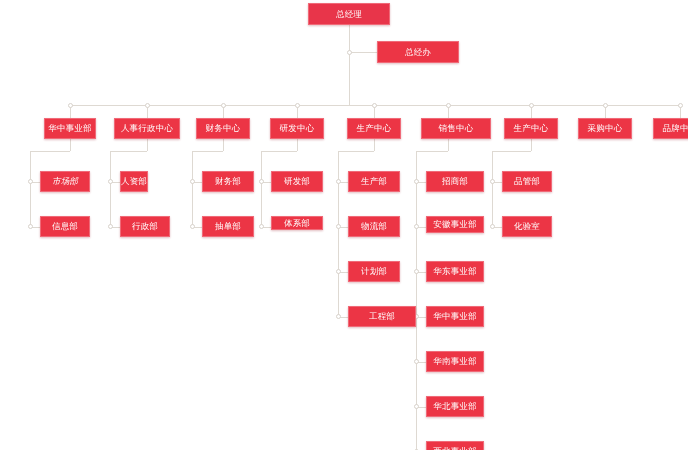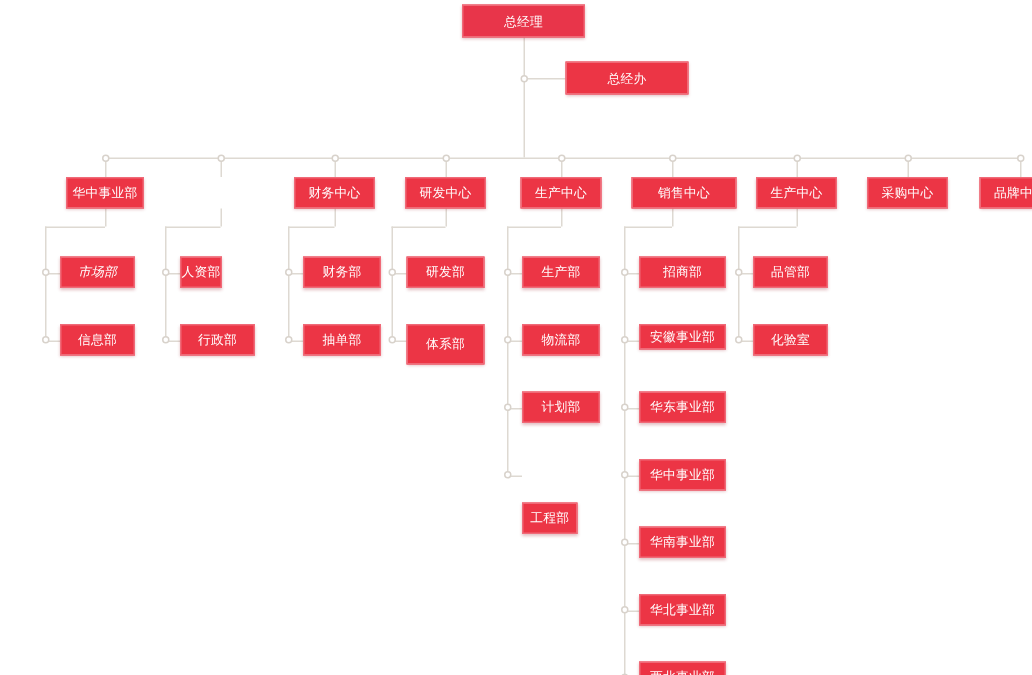--- a/index.html
+++ b/index.html
@@ -84,20 +84,23 @@
     <div class="node" style="left: 40px; top: 171px; width: 50px; height: 21px; font-style: italic;">
       <span>市场部</span>
     </div>
     <div class="line h" style="left: 30px; top: 181.5px; width: 10px;"></div>
     <div class="dot" style="left: 30px; top: 181.5px;"></div>
     <div class="node" style="left: 40px; top: 216px; width: 50px; height: 21px;">
       <span>信息部</span>
     </div>
     <div class="line h" style="left: 30px; top: 226.5px; width: 10px;"></div>
     <div class="dot" style="left: 30px; top: 226.5px;"></div>
+    <div class="node" style="left: 114px; top: 118px; width: 66px; height: 21px;">
+      <span>人事行政中心</span>
+    </div>
     <div class="line v" style="left: 147px; top: 105px; height: 13px;"></div>
     <div class="dot" style="left: 147px; top: 105px;"></div>
     <div class="line v" style="left: 147px; top: 139px; height: 12px;"></div>
     <div class="line h" style="left: 110px; top: 151px; width: 37px;"></div>
     <div class="line v" style="left: 110px; top: 151px; height: 75.5px;"></div>
     <div class="node" style="left: 120px; top: 171px; width: 28px; height: 21px;">
       <span>人资部</span>
     </div>
     <div class="line h" style="left: 110px; top: 181.5px; width: 10px;"></div>
     <div class="dot" style="left: 110px; top: 181.5px;"></div>
@@ -130,21 +133,21 @@
     <div class="line v" style="left: 297px; top: 105px; height: 13px;"></div>
     <div class="dot" style="left: 297px; top: 105px;"></div>
     <div class="line v" style="left: 297px; top: 139px; height: 12px;"></div>
     <div class="line h" style="left: 261px; top: 151px; width: 36px;"></div>
     <div class="line v" style="left: 261px; top: 151px; height: 75.5px;"></div>
     <div class="node" style="left: 271px; top: 171px; width: 52px; height: 21px;">
       <span>研发部</span>
     </div>
     <div class="line h" style="left: 261px; top: 181.5px; width: 10px;"></div>
     <div class="dot" style="left: 261px; top: 181.5px;"></div>
-    <div class="node" style="left: 271px; top: 216px; width: 52px; height: 27px;">
+    <div class="node" style="left: 271px; top: 216px; width: 52px; height: 14px;">
       <span>体系部</span>
     </div>
     <div class="line h" style="left: 261px; top: 226.5px; width: 10px;"></div>
     <div class="dot" style="left: 261px; top: 226.5px;"></div>
     <div class="node" style="left: 347px; top: 118px; width: 54px; height: 21px;">
       <span>生产中心</span>
     </div>
     <div class="line v" style="left: 374px; top: 105px; height: 13px;"></div>
     <div class="dot" style="left: 374px; top: 105px;"></div>
     <div class="line v" style="left: 374px; top: 139px; height: 12px;"></div>
@@ -158,21 +161,21 @@
     <div class="node" style="left: 348px; top: 216px; width: 52px; height: 21px;">
       <span>物流部</span>
     </div>
     <div class="line h" style="left: 338px; top: 226.5px; width: 10px;"></div>
     <div class="dot" style="left: 338px; top: 226.5px;"></div>
     <div class="node" style="left: 348px; top: 261px; width: 52px; height: 21px;">
       <span>计划部</span>
     </div>
     <div class="line h" style="left: 338px; top: 271.5px; width: 10px;"></div>
     <div class="dot" style="left: 338px; top: 271.5px;"></div>
-    <div class="node" style="left: 348px; top: 306px; width: 37px; height: 21px; margin-top: 29px;">
+    <div class="node" style="left: 348px; top: 306px; width: 68px; height: 21px;">
       <span>工程部</span>
     </div>
     <div class="line h" style="left: 338px; top: 316.5px; width: 10px;"></div>
     <div class="dot" style="left: 338px; top: 316.5px;"></div>
     <div class="node" style="left: 421px; top: 118px; width: 70px; height: 21px;">
       <span>销售中心</span>
     </div>
     <div class="line v" style="left: 448px; top: 105px; height: 13px;"></div>
     <div class="dot" style="left: 448px; top: 105px;"></div>
     <div class="line v" style="left: 448px; top: 139px; height: 12px;"></div>

